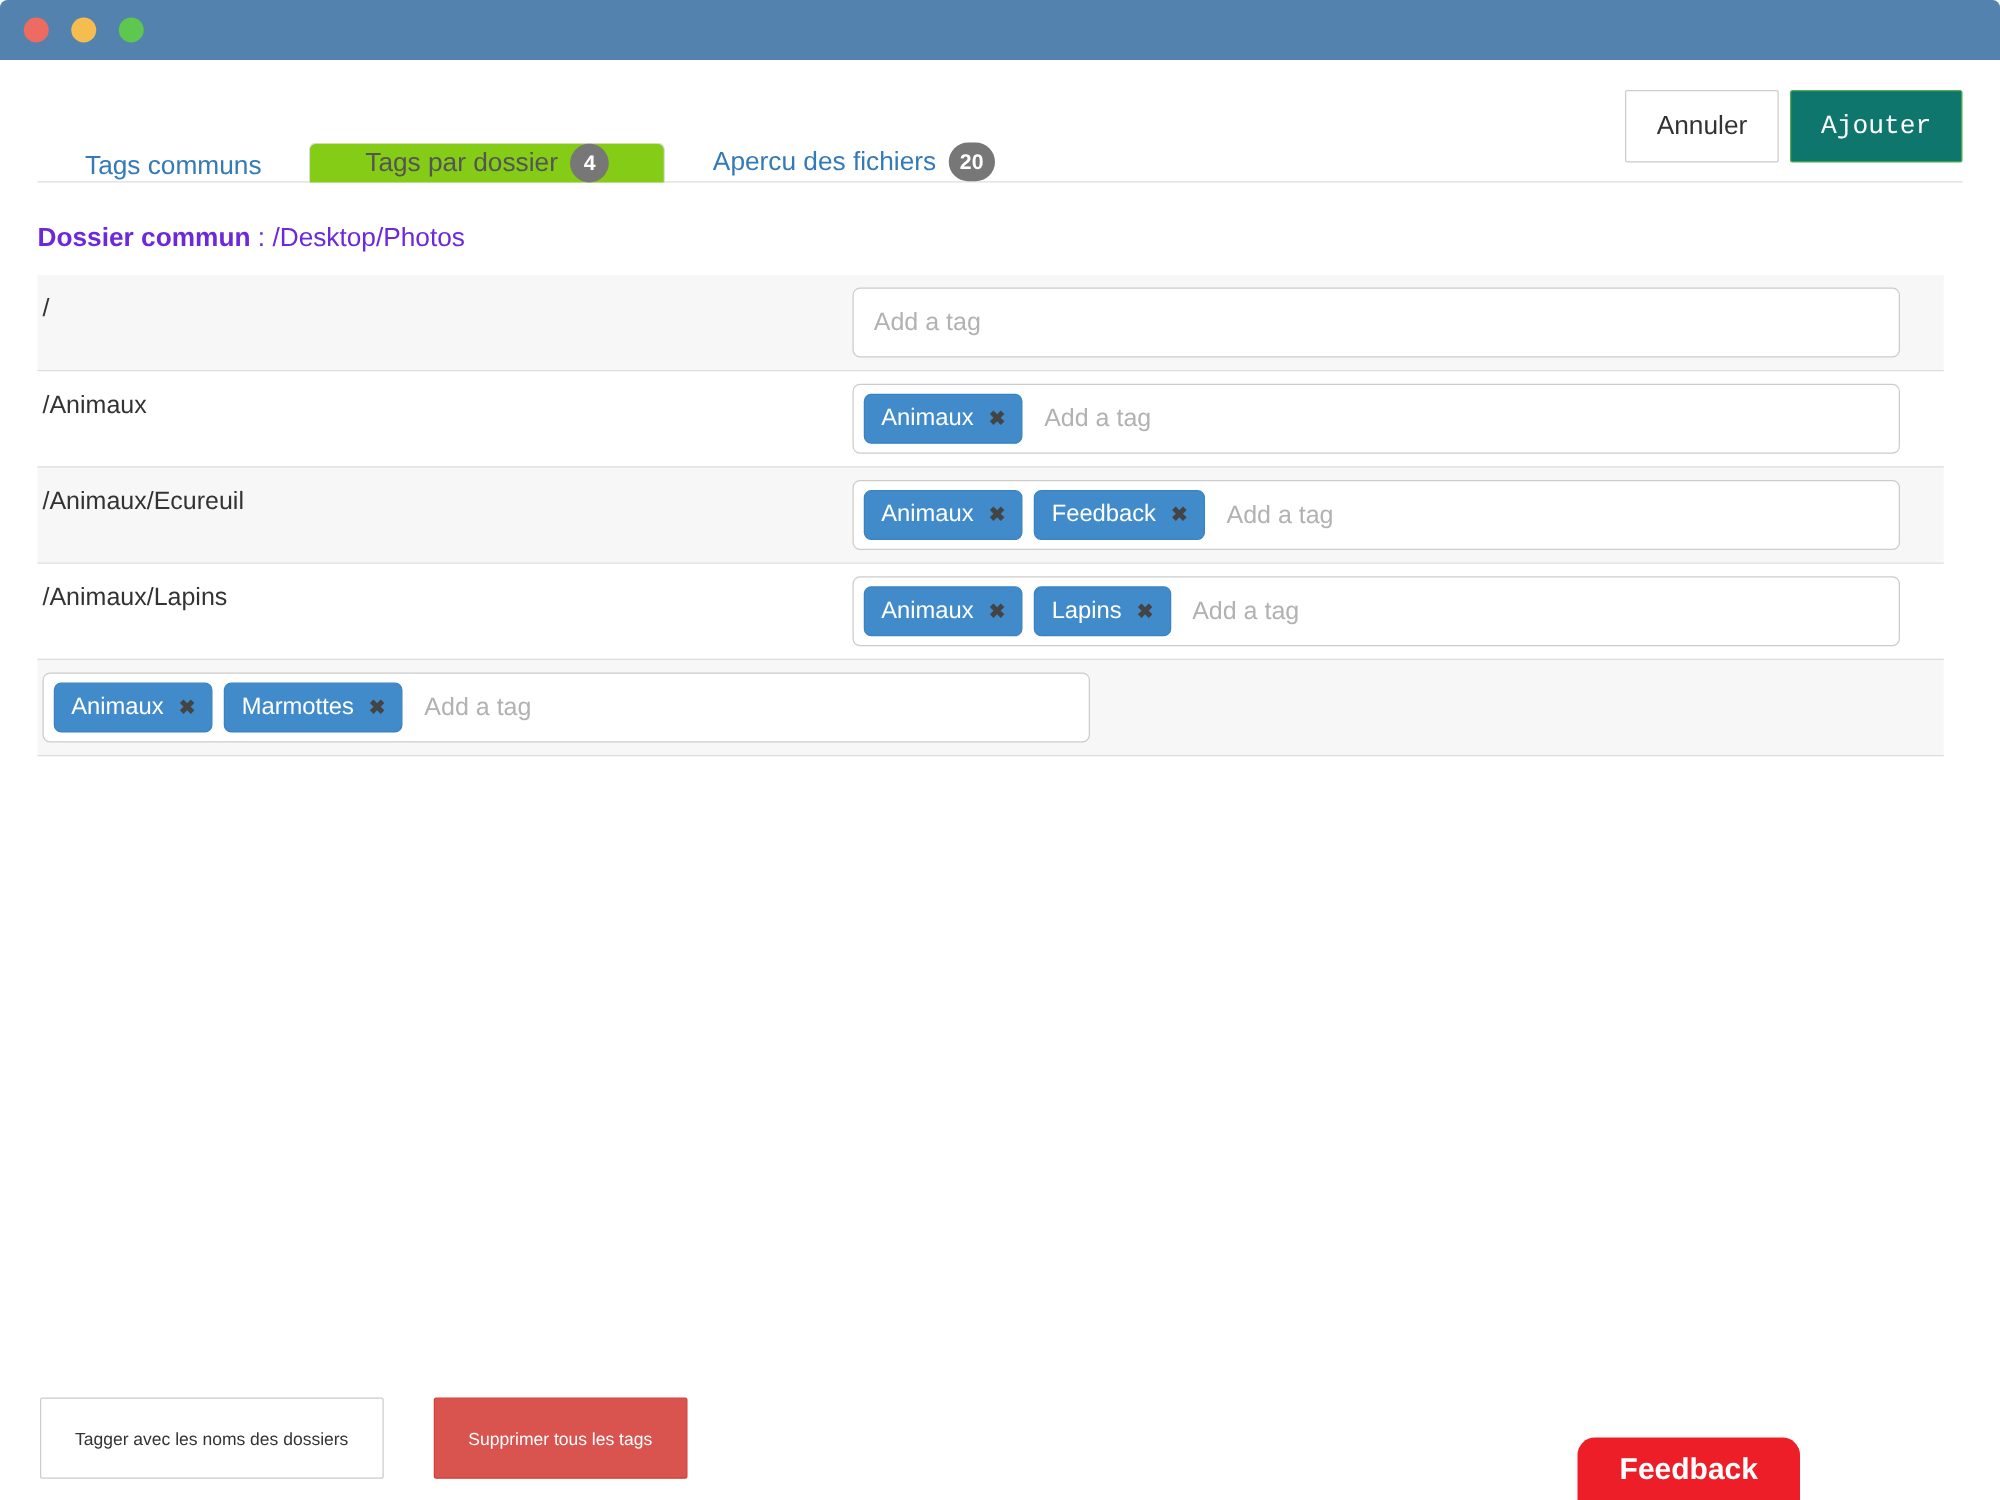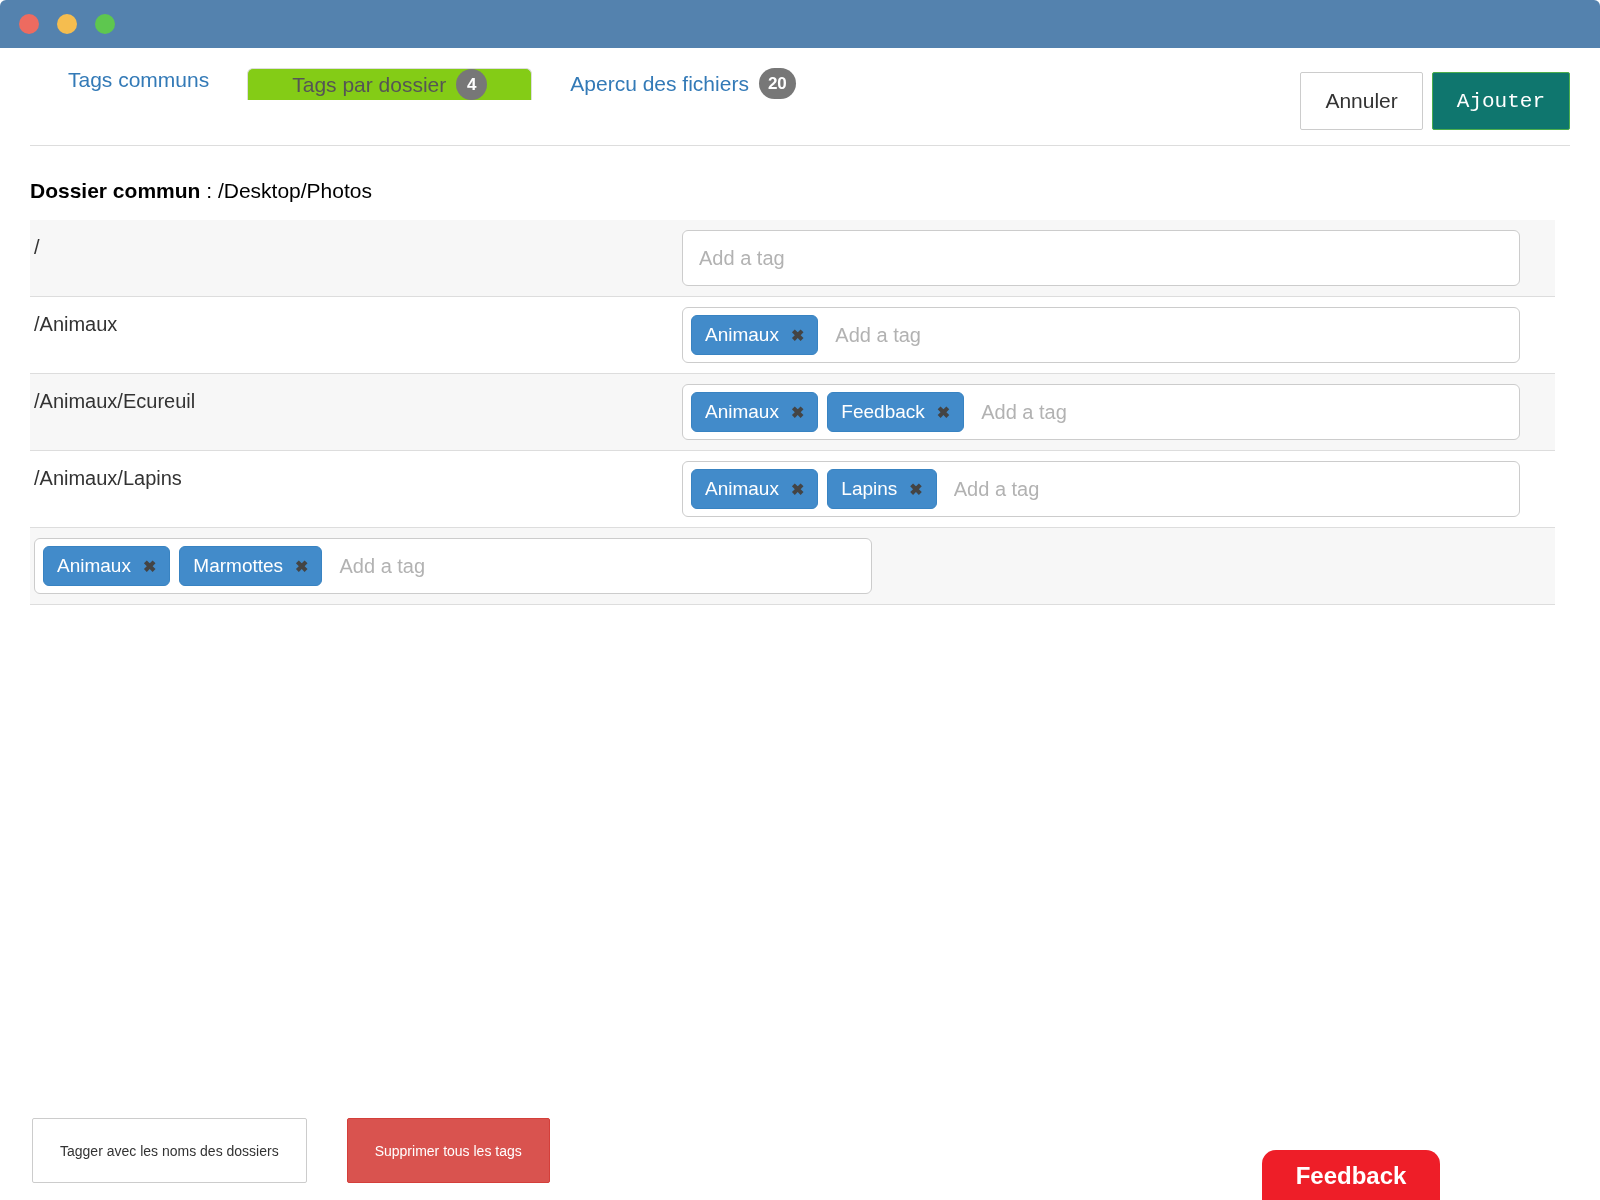--- a/index.html
+++ b/index.html
@@ -33,21 +33,21 @@
   .content { padding: 0 30px; }
 
   
   .header-row {
     position: relative;
     margin-top: 20px;
     height: 78px;
   }
   .tabs {
     display: flex;
-    align-items: flex-start;
+    align-items: flex-end;
     height: 78px;
     border-bottom: 1px solid #ddd;
   }
   .tab {
     display: flex;
     align-items: center;
     font-size: 21px;
     padding: 0 38px;
     cursor: pointer;
     white-space: nowrap;
@@ -103,21 +103,21 @@
     background: #0f766e;
     border-color: #4cae4c;
     color: #fff;
     font-family: Liberation Mono, monospace;
   }
 
   
   .common-folder {
     margin: 33px 0 17px 0;
     font-size: 21px;
-    color: #000000;
+    color: #6d28d9;
   }
   .common-folder .lbl { font-weight: bold; }
 
   
   .tag-table {
     margin-right: 15px;
     border-bottom: 1px solid #ddd;
   }
   .t-row {
     display: flex;

